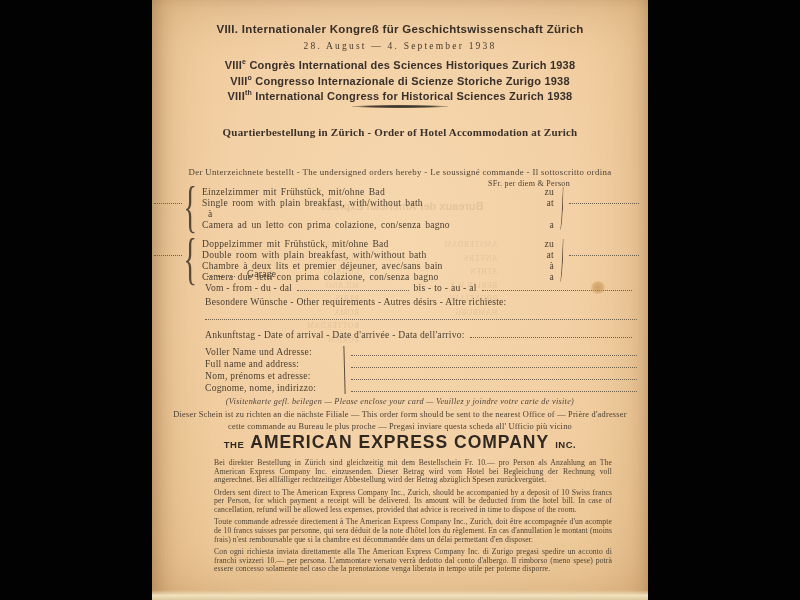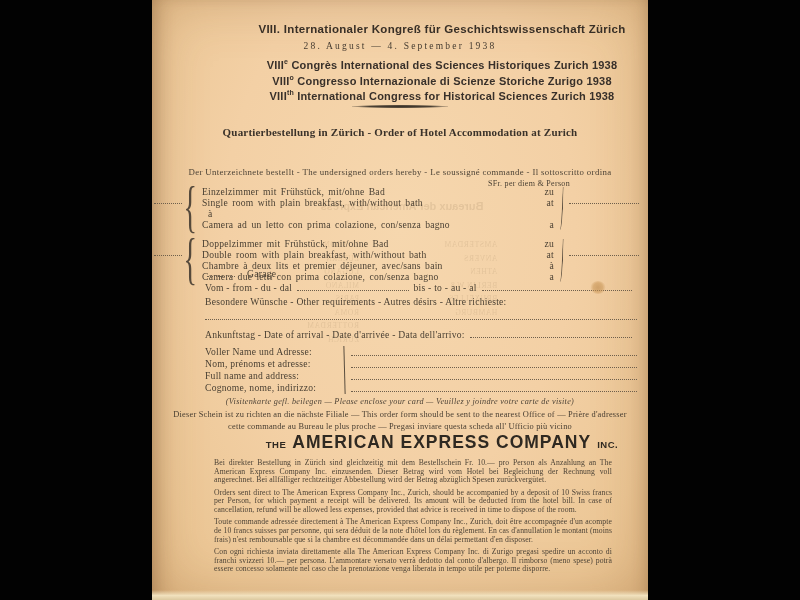--- a/index.html
+++ b/index.html
@@ -9,21 +9,21 @@
   }
   .stage{position:absolute;inset:0;background:#020202;}
   .page{
     position:absolute;left:152px;top:0;width:496px;height:600px;
     background:radial-gradient(ellipse at 50% 38%, #f6d7ae 0%, #f3d0a5 50%, #ecc796 82%, #e3bb88 100%);
     box-shadow:inset 0 0 55px rgba(140,90,40,.30), inset 14px 0 20px -12px rgba(90,55,25,.38), inset -10px 0 16px -10px rgba(90,55,25,.30);
     color:#4a4033;
   }
   .abs{position:absolute;}
   .ctr{left:0;width:100%;text-align:center;}
-  .sans{font-family:"Liberation Sans","DejaVu Sans",sans-serif;padding-left:42px;}
+  .sans{font-family:"Liberation Sans","DejaVu Sans",sans-serif;}
 
   
   .t-de{top:23px;font-weight:bold;font-size:11.5px;letter-spacing:.3px;color:#382f26;}
   .t-date{top:41px;font-size:9.5px;letter-spacing:2.2px;color:#453b30;}
   .t-sub{font-weight:bold;font-size:11px;letter-spacing:.2px;color:#38302a;}
   .t-fr{top:58px;} .t-it{top:73.5px;} .t-en{top:89px;}
   sup{font-size:7px;vertical-align:super;}
   .rule{top:105px;left:50%;width:96px;height:3.2px;margin-left:-48px;
     background:radial-gradient(ellipse at center,#3a332b 0%,#4a4033 45%,rgba(74,64,51,0) 78%);}
 
@@ -199,25 +199,25 @@
       <span class="fill-dots"></span>
     </div>
 
     <div class="abs name-block">
       <div class="name-brace"></div>
       <div class="name-row">
           <span class="nlabel">Voller Name und Adresse:</span>
           <span class="ndots"></span>
         </div>
       <div class="name-row">
+          <span class="nlabel">Full name and address:</span>
+          <span class="ndots"></span>
+        </div>
+      <div class="name-row">
           <span class="nlabel">Nom, prénoms et adresse:</span>
-          <span class="ndots"></span>
-        </div>
-      <div class="name-row">
-          <span class="nlabel">Full name and address:</span>
           <span class="ndots"></span>
         </div>
       <div class="name-row">
           <span class="nlabel">Cognome, nome, indirizzo:</span>
           <span class="ndots"></span>
         </div>
     </div>
 
     <div class="abs ctr card-note">(Visitenkarte gefl. beilegen — Please enclose your card — Veuillez y joindre votre carte de visite)</div>
     <div class="abs ctr send-note send1">Dieser Schein ist zu richten an die nächste Filiale — This order form should be sent to the nearest Office of — Prière d'adresser</div>

